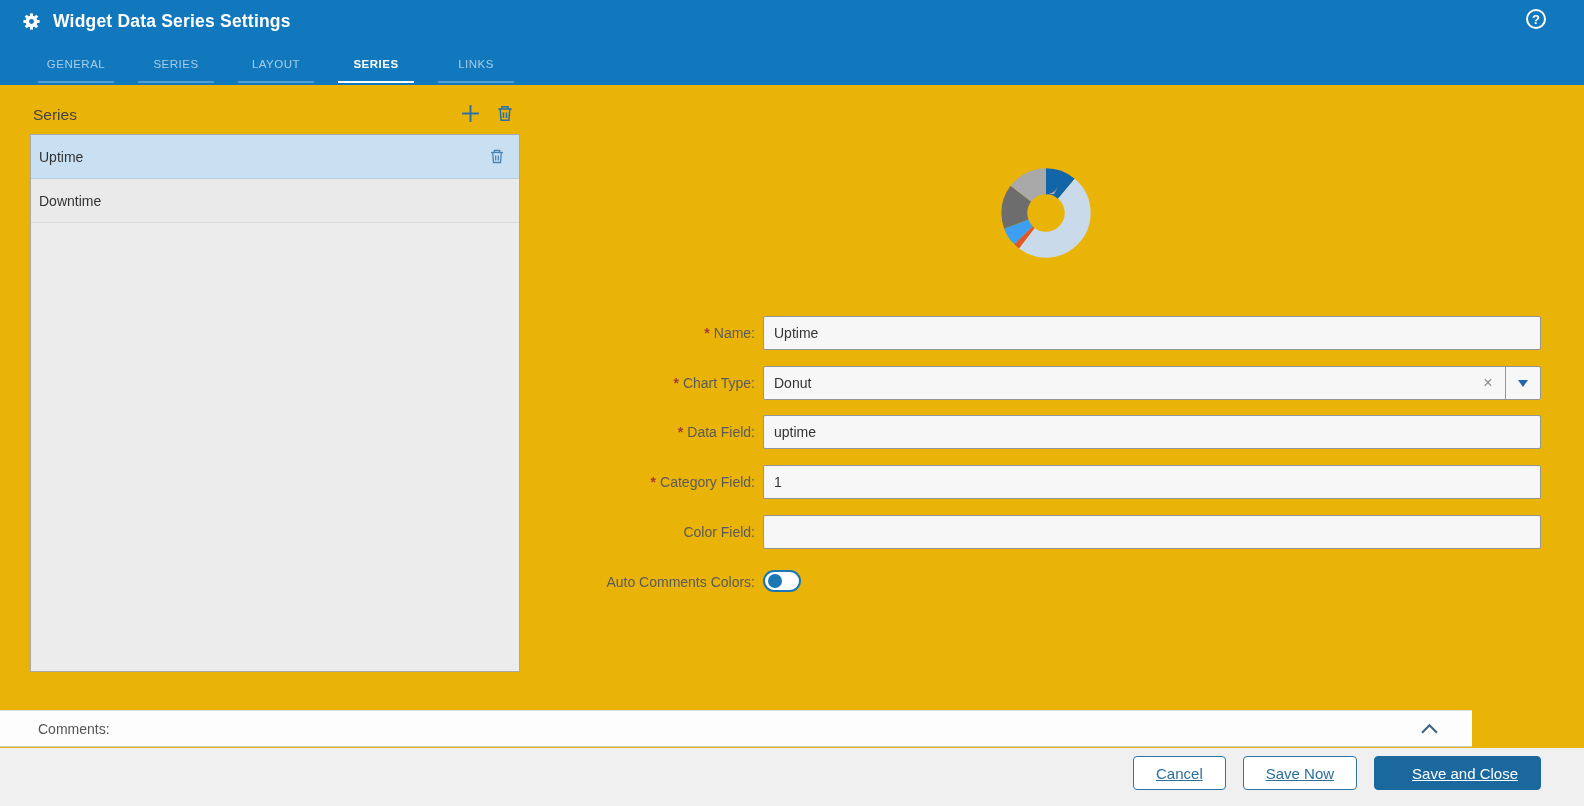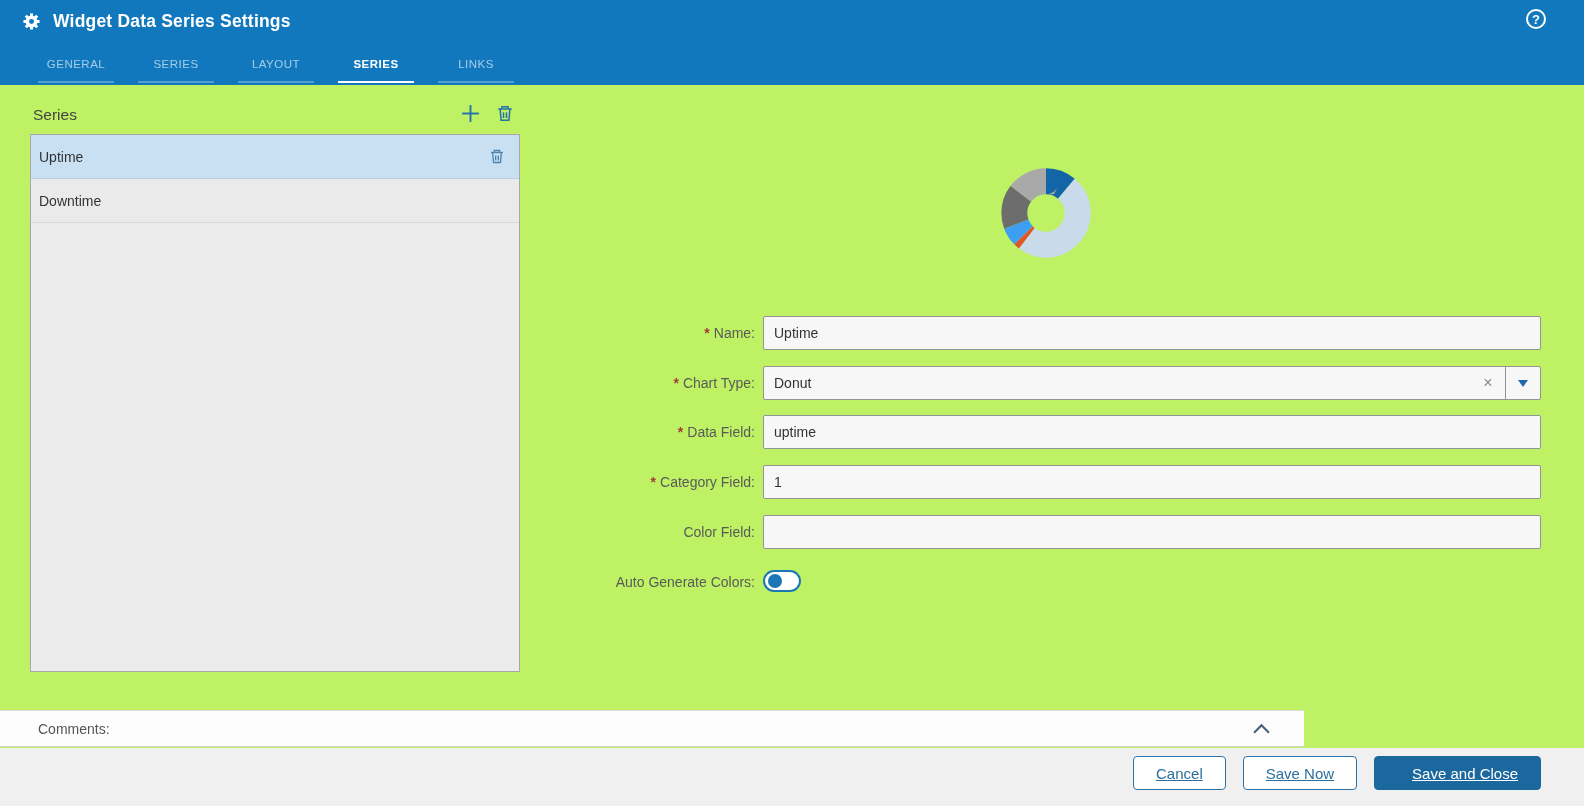--- a/index.html
+++ b/index.html
@@ -1,18 +1,18 @@
 <!DOCTYPE html>
 <html><head>
 <meta charset="utf-8">
 <style>
   * { box-sizing: border-box; margin: 0; padding: 0; }
   html,body { width:1584px; height:806px; overflow:hidden; }
   body { font-family: "Liberation Sans", sans-serif; background:#fff; }
-  #app { position:relative; width:1584px; height:806px; background:#bef264; }
+  #app { position:relative; width:1584px; height:806px; background:#eab308; }
 
   
   .header { position:absolute; left:0; top:0; width:1584px; height:85px; background:#1178be; }
   .title-row { position:absolute; left:22px; top:11px; display:flex; align-items:center; gap:12px; }
   .dialog-title { color:#fff; font-size:17.5px; font-weight:600; letter-spacing:.2px; }
   .help-btn { position:absolute; right:38px; top:9px; width:20px; height:20px; border:2px solid #fff;
               border-radius:50%; color:#fff; font-size:13px; font-weight:700; display:flex;
               align-items:center; justify-content:center; cursor:pointer; }
   .tabs { position:absolute; left:38px; top:46px; display:flex;margin-top:12px; }
   .tab { width:76px; margin-right:24px; text-align:center; color:rgba(255,255,255,.62);
@@ -46,21 +46,21 @@
   .combo-div { width:1px; align-self:stretch; background:#949494; }
   .combo-dd { width:34px; display:flex; align-items:center; justify-content:center; cursor:pointer; }
   .tri-down { width:0; height:0; border-left:5.5px solid transparent; border-right:5.5px solid transparent;
               border-top:7px solid #2268a8; }
   .toggle { position:absolute; left:763px; width:38px; height:22px; border:2px solid #1b77b4;
             border-radius:12px; background:#fff; cursor:pointer; }
   .toggle .knob { position:absolute; left:3px; top:2px; width:14px; height:14px; border-radius:50%;
                   background:#1b77b4; }
 
   
-  .comments-bar { position:absolute; left:0; top:710px; width:1304px; height:37px; background:#fdfdfd;
+  .comments-bar { position:absolute; left:0; top:710px; width:1472px; height:37px; background:#fdfdfd;
                   border-top:1px solid #dcdcdc; border-bottom:1px solid #cfcfcf;
                   display:flex; align-items:center; justify-content:space-between; padding:0 34px 0 38px; }
   .comments-label { font-size:14px; color:#555; }
   .footer { position:absolute; left:0; top:748px; width:1584px; height:58px; background:#f0f0f0;
             display:flex; align-items:flex-start; justify-content:flex-end; gap:17px; padding:8px 43px 0 0; }
   .btn { height:34px; border-radius:4px; font-family:"Liberation Sans",sans-serif; font-size:15px;
          cursor:pointer; padding:0 22px;text-decoration:underline; }
   .btn.ghost { background:#fff; border:1px solid #2e74a8; color:#2a6f9e; }
   .btn.primary { background:#1a689e; border:1px solid #1a689e; color:#fff;padding-left:37px; }
 </style>
@@ -176,21 +176,21 @@
     <span class="req">*</span><span>Category Field:</span>
   </div>
   <input class="f-input" style="top: 465px;" value="1">
 
   <div class="f-label" style="top:524px;">
     <span>Color Field:</span>
   </div>
   <input class="f-input" style="top: 515px;" value="">
 
   <div class="f-label" style="top:574px;">
-    <span>Auto Generate Colors:</span>
+    <span>Auto Comments Colors:</span>
   </div>
   <div class="toggle" style="top:570px;">
     <span class="knob"></span>
   </div>
 
   <div class="comments-bar">
     <span class="comments-label">Comments:</span>
     <span class="icon-btn">
       <svg width="17" height="11" viewBox="0 0 16 10" fill="none" stroke="#44617e" stroke-width="2">
         <polyline points="1,9 8,2 15,9"></polyline>

